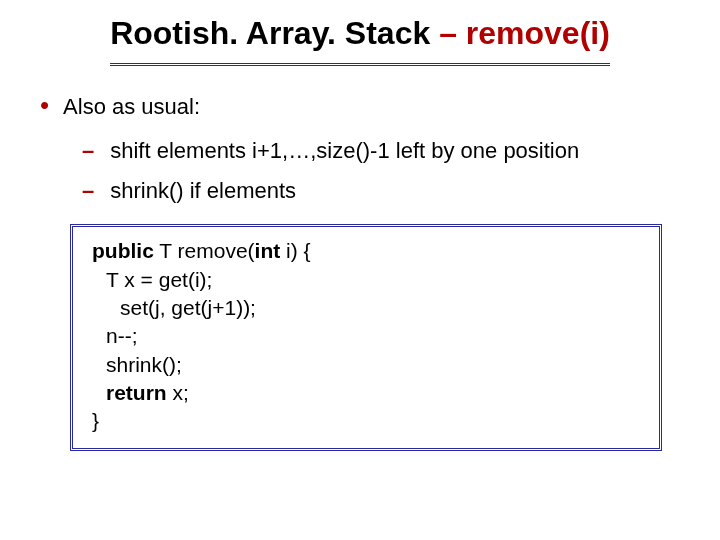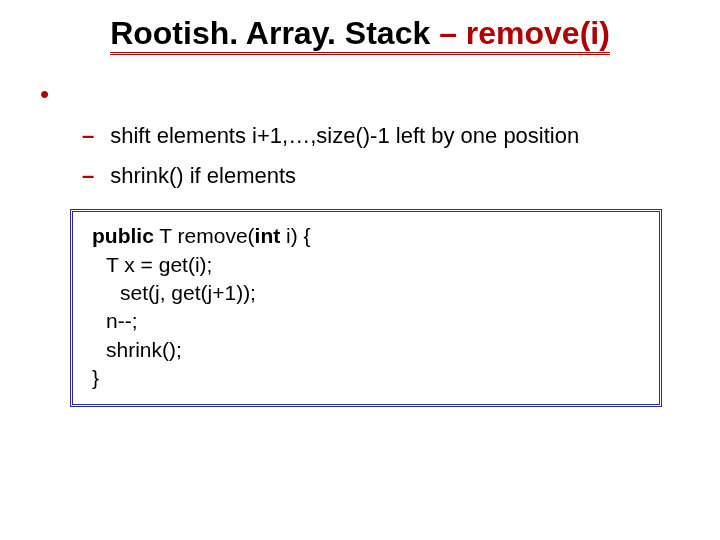--- a/index.html
+++ b/index.html
@@ -21,21 +21,21 @@
   }
   .title-wrap {
     text-align: center;
     margin-top: 4px;
   }
   .title {
     display: inline-block;
     font-weight: bold;
     font-size: 32px;
     line-height: 1.1;
-    padding-bottom: 1px;
+    padding-bottom: 12px;
     border-bottom: 3px double #b00000;
   }
   .title .accent { color: #b00000; }
   .body {
     margin-top: 28px;
   }
   .lvl1 {
     display: flex;
     align-items: flex-start;
     font-size: 22px;
@@ -83,20 +83,21 @@
   <div class="title-wrap">
     <div class="title">
       <span>Rootish. Array. Stack</span><span class="accent"> – </span><span class="accent">remove(i)</span>
     </div>
   </div>
 
   <div class="body">
 
     <div class="lvl1">
       <span class="dot">•</span>
+      <span>Also as usual:</span>
     </div>
 
     <div class="sub">
 
       <div class="lvl2">
         <span class="dash">–</span>
         <span>
           <span>shift elements </span><span>i+1,…,size()-1</span><span> left by one position</span>
         </span>
       </div>
@@ -111,17 +112,20 @@
     </div>
 
     <div class="codebox">
       <div>
         <span class="kw">public</span><span> T remove(</span><span class="kw">int</span><span> i) {</span>
       </div>
       <span class="ind1">T x = get(i);</span>
       <span class="ind2">set(j, get(j+1));</span>
       <span class="ind1">n--;</span>
       <span class="ind1">shrink();</span>
+      <span class="ind1">
+        <span class="kw">return</span><span> x;</span>
+      </span>
       <div>}</div>
     </div>
 
   </div>
 </div>
 
 </body></html>

